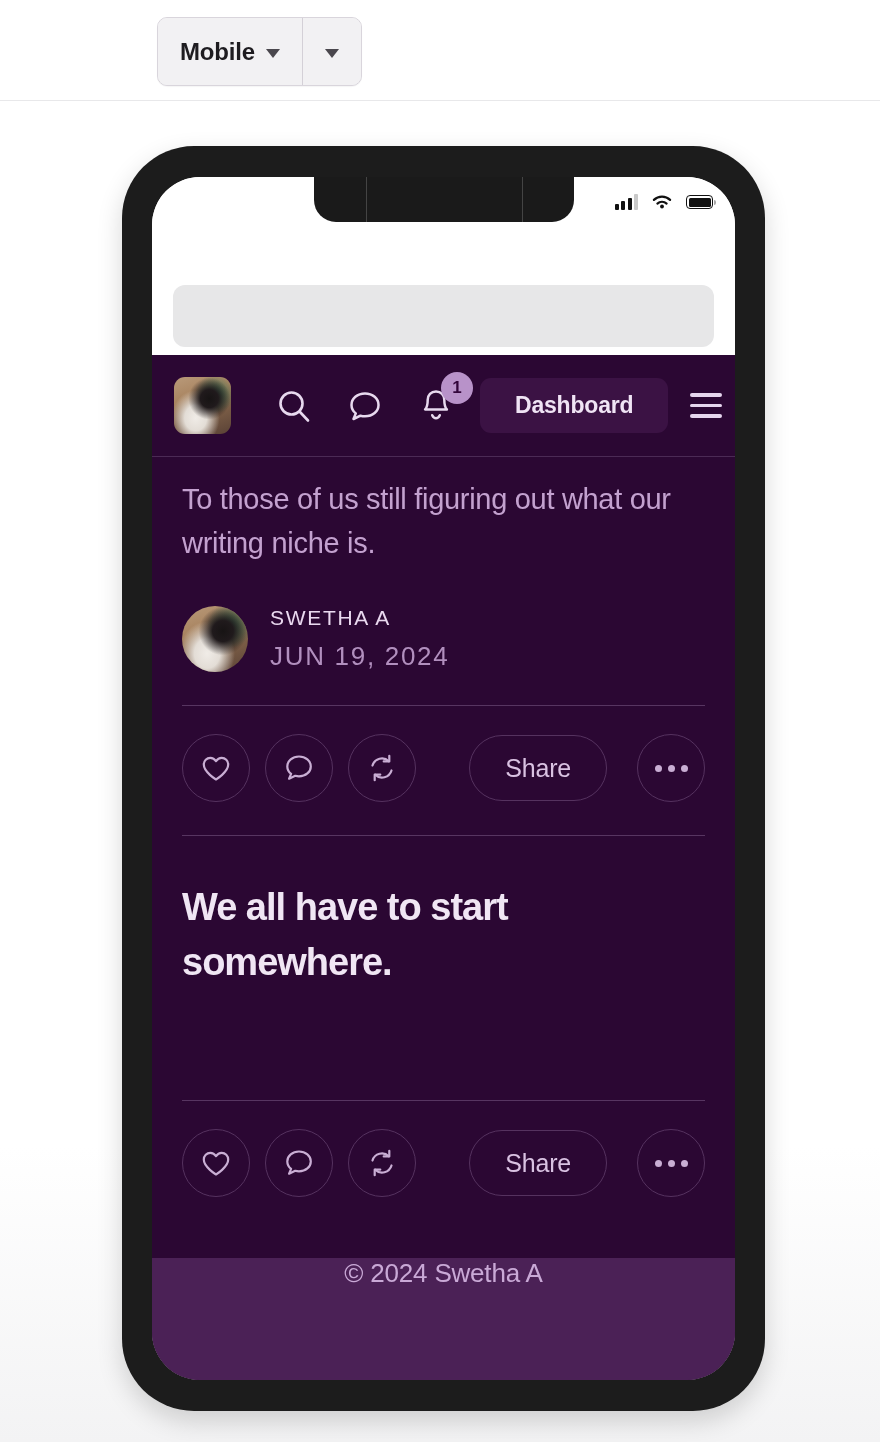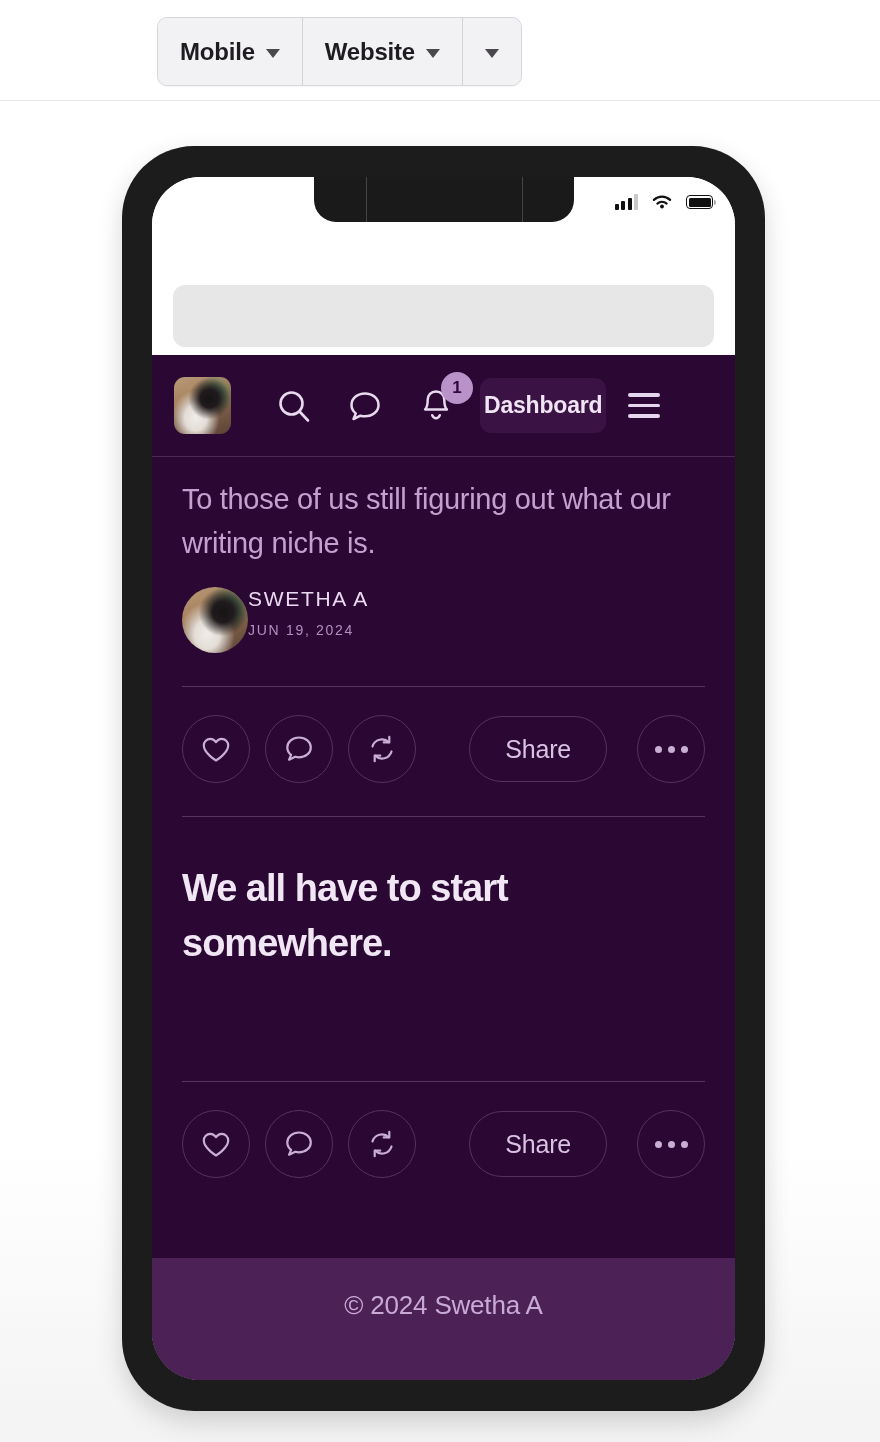--- a/index.html
+++ b/index.html
@@ -209,21 +209,21 @@
     font-weight: 700;
     display: flex; align-items: center; justify-content: center;
     font-family: "Liberation Sans", sans-serif;
   }
   .dash-btn {
     margin-left: 25px;
     background: #3b1244;
     color: #f0e4f5;
     border: none;
     border-radius: 11px;
-    padding: 14px 4px;
+    padding: 14px 35px;
     font-family: "Liberation Sans", sans-serif;
     font-size: 23px;
     font-weight: 700;
     cursor: pointer;
     letter-spacing: -0.2px;
     white-space: nowrap;
   }
   .hamburger {
     margin-left: 22px;
     width: 32px;
@@ -245,39 +245,40 @@
   }
   .post-sub {
     margin: 21px 0 0 0;
     font-size: 29px;
     line-height: 1.5;
     color: #c3a1cf;
     letter-spacing: -0.3px;
   }
   .byline {
     display: flex;
-    align-items: flex-start;
-    margin-top: 22px;
+    align-items: center;
+    gap: 22px;
+    margin-top: 41px;
   }
   .byline-avatar {
     width: 66px; height: 66px;
     border-radius: 50%;
     overflow: hidden;
     flex: 0 0 auto;
     background: #6b5a4a;
   }
   .byline-name {
     font-size: 21px;
     font-weight: 400;
     color: #ead9f0;
     letter-spacing: 1.7px;
   }
   .byline-date {
     margin-top: 11px;
-    font-size: 14px;
+    font-size: 26px;
     color: #b18fbe;
     letter-spacing: 1.7px;
   }
   .rule {
     height: 1px;
     background: #573561;
     margin: 33px 0 0 0;
   }
 
   
@@ -333,21 +334,21 @@
   .spacer-2 { height: 77px; }
 
   
   .app-footer {
     position: absolute;
     bottom: 0; left: 0;
     width: 583px;
     height: 122px;
     background: #4b2156;
     display: flex;
-    align-items: center;
+    align-items: flex-start;
     justify-content: center;
     padding-bottom: 28px;
     box-sizing: border-box;
   }
   .copyright {
     font-size: 26px;
     color: #c9a9d6;
     letter-spacing: -0.2px;
   }
 
@@ -361,24 +362,20 @@
       linear-gradient(160deg, #b99a7a 0%, #a8835f 35%, #7d5f47 62%, #5a4236 100%);
   }
 </style>
 </head>
 <body>
 
 <div class="topbar">
   <div class="segmented">
     <button class="seg-btn">
       <span>Mobile</span>
-      <span class="seg-caret"></span>
-    </button>
-    <button class="seg-btn">
-      <span>Website</span>
       <span class="seg-caret"></span>
     </button>
     <button class="seg-btn">
       <span class="seg-caret"></span>
     </button>
   </div>
 </div>
 
 <div class="page-body"></div>
 

